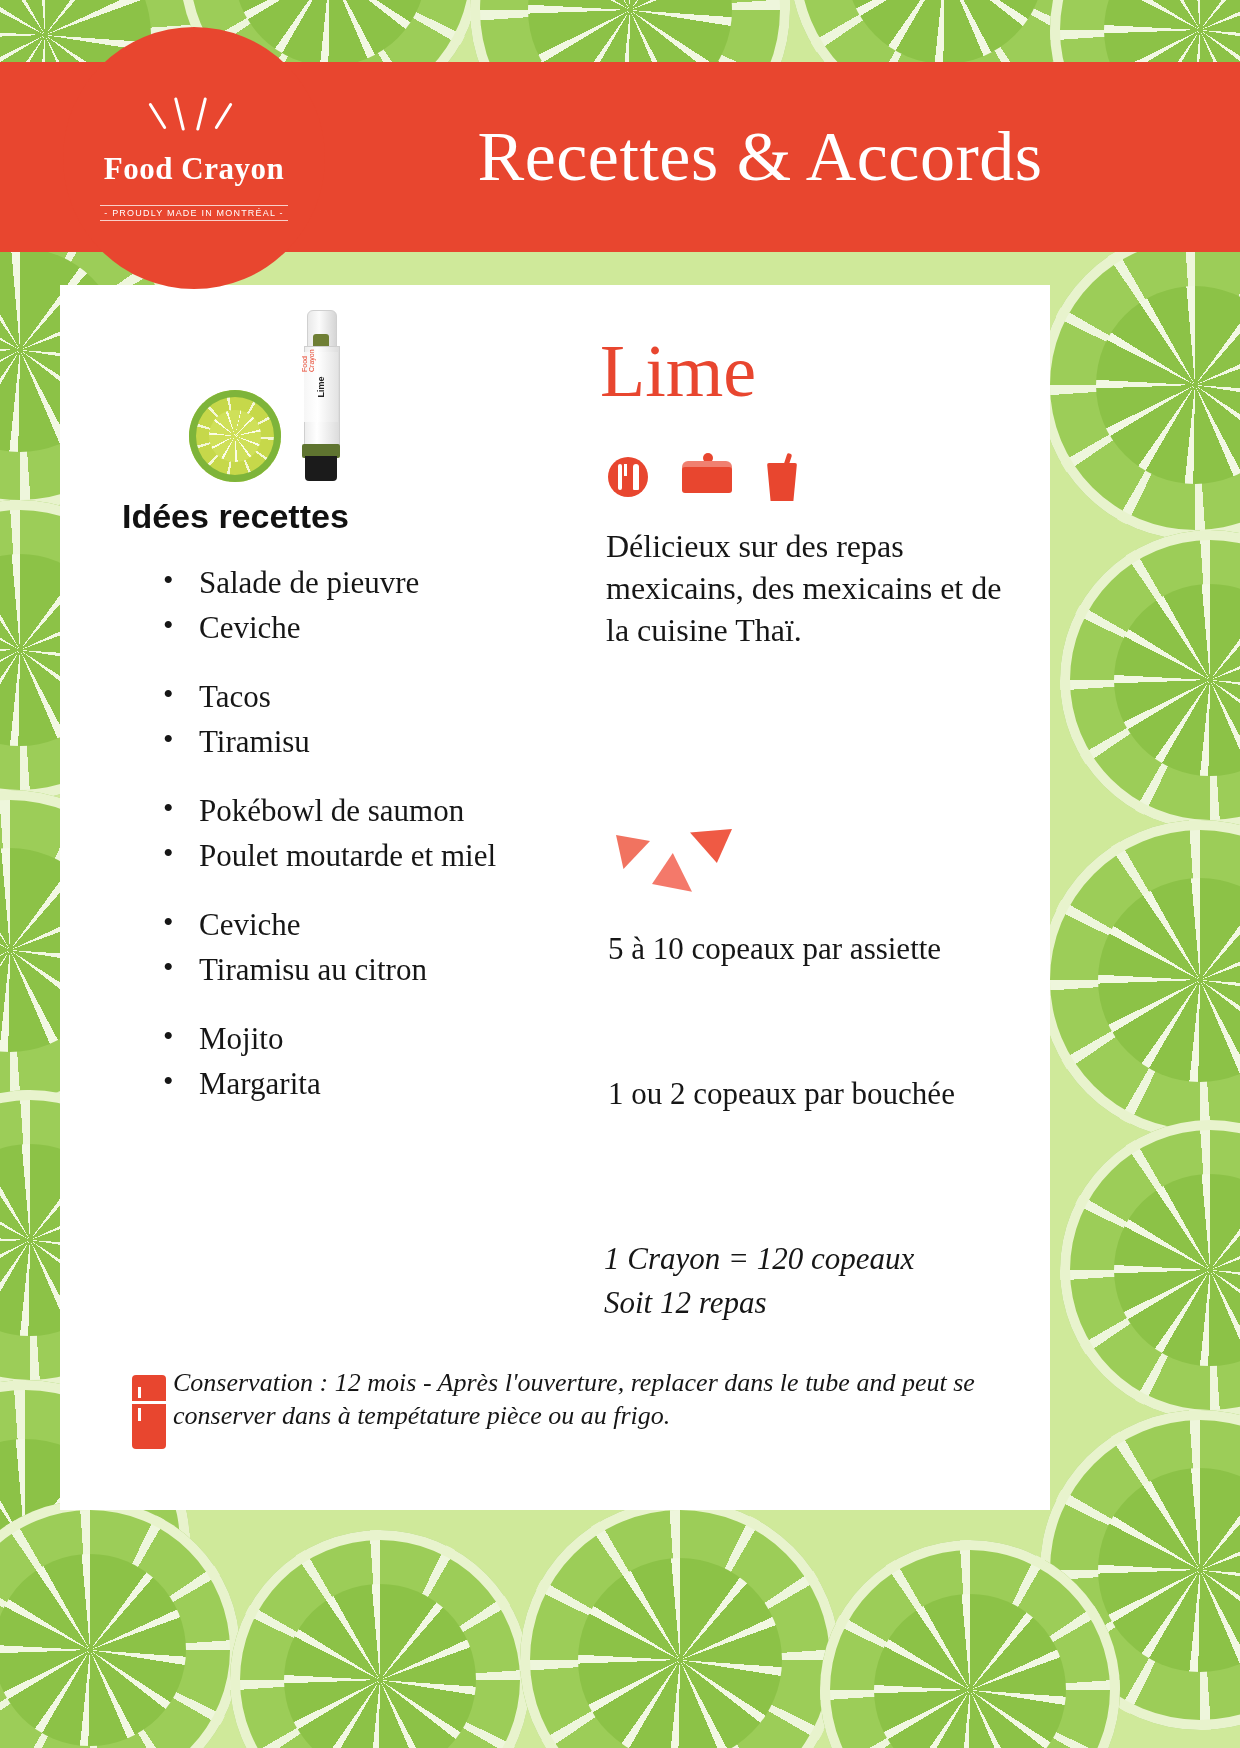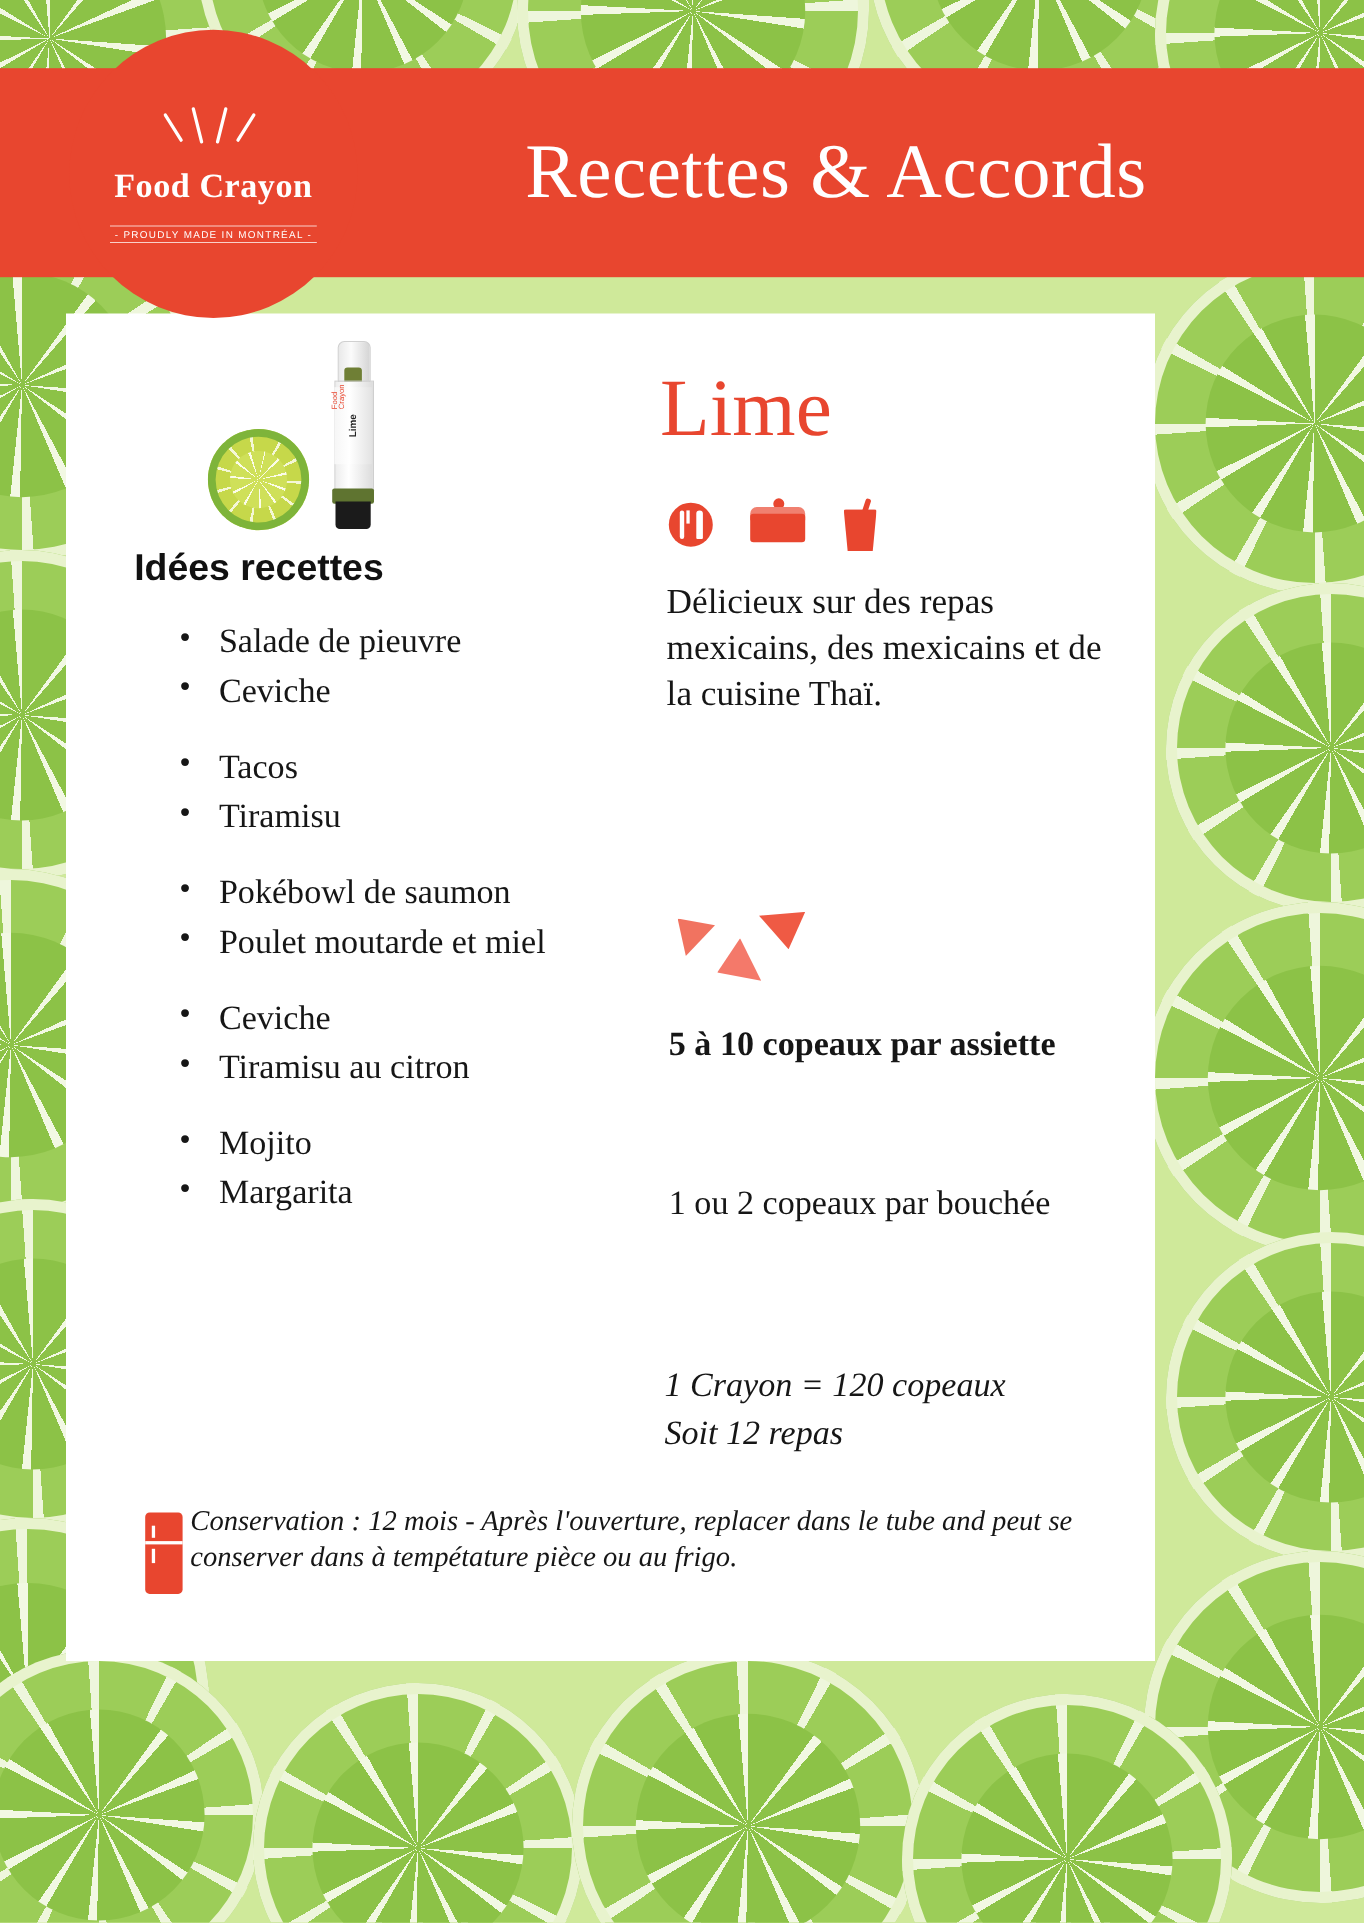--- a/index.html
+++ b/index.html
@@ -358,21 +358,20 @@
   .sh2 { left: 44px; top: 28px; width: 40px; height: 42px; clip-path: polygon(52% 0, 100% 92%, 0 74%); background:#f4796a;}
   .sh3 { left: 82px; top: 4px;  width: 42px; height: 34px; clip-path: polygon(0 10%, 100% 0, 64% 100%); background:#ef5a44;}
 
   .dose1 {
     position: absolute;
     left: 548px;
     top: 645px;
     font-size: 31px;
     line-height: 1.25;
     color: #161616;
-    font-weight: bold;
   }
   .dose2 {
     position: absolute;
     left: 548px;
     top: 790px;
     font-size: 31px;
     line-height: 1.25;
     color: #161616;
   }
   .yield1 {

